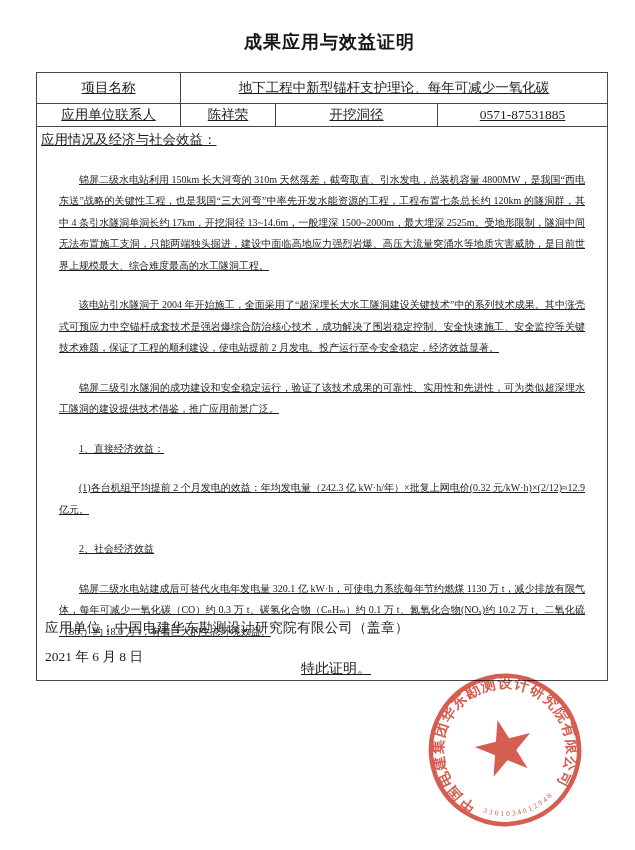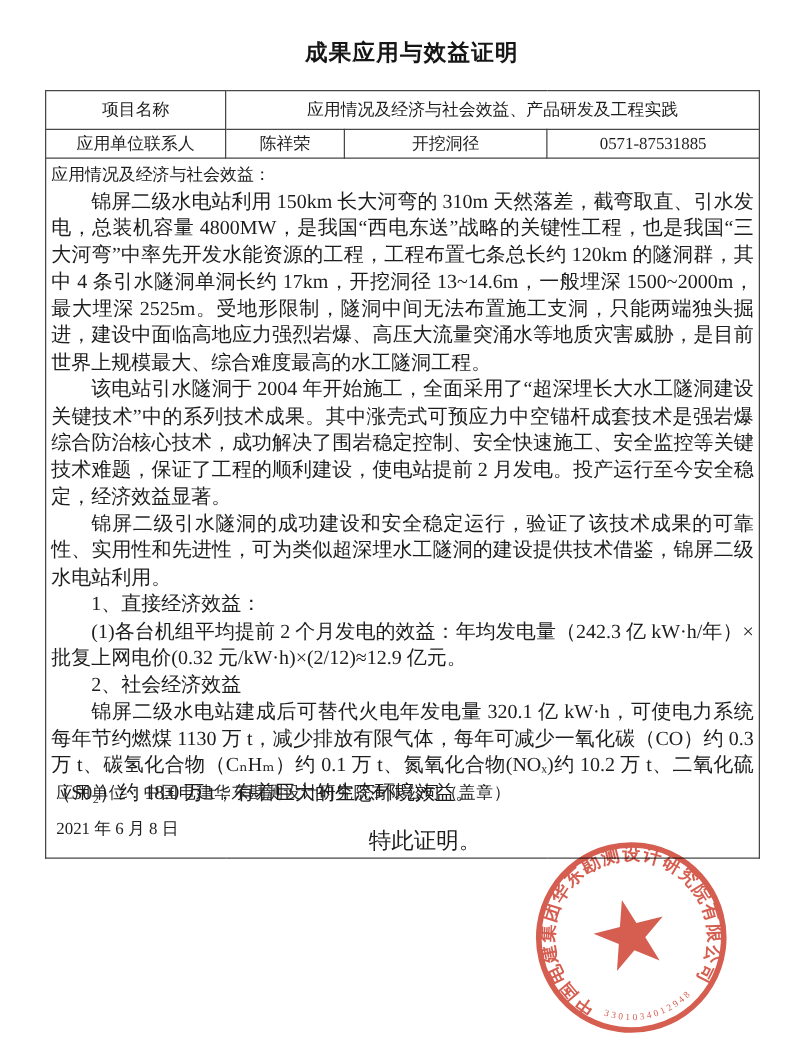--- a/index.html
+++ b/index.html
@@ -17,36 +17,36 @@
     letter-spacing:1px; color:#161616;
   }
 
   table.cert {
     position:absolute; left:36px; top:72px; width:571px;
     border-collapse:collapse; table-layout:fixed;
   }
   table.cert td {
     border:1px solid #474747;
     font-size:13.5px; text-align:center; vertical-align:middle;
-    padding:2px 4px; color:#1d1d1d;
+    padding:2px 4px; color:#1d1d1d;text-decoration:underline;
   }
   td.label-cell { }
   td.bold-value { font-weight:bold; letter-spacing:0.5px; }
 
   td.big-cell {
     height:430px; vertical-align:top; text-align:left;
     padding:5px 8px 0 8px; position:relative;
   }
   .app-heading { font-size:13.5px; line-height:21.5px; text-align:left; }
   .app-text p {
-    font-size:16px; line-height:21.5px; text-align:justify;
-    text-indent:2em; margin:0; word-break:break-all;
+    font-size:10px; line-height:21.5px; text-align:justify;
+    text-indent:2em; margin:18px; word-break:break-all;
   }
   .closing-line {
-    font-size:18px; text-indent:2em; margin-top:15px;
+    font-size:14px; text-indent:2em; margin-top:15px;
   }
 
   .footer-block {
     position:absolute; left:8px; right:6px; bottom:14px;
   }
   .sig-line {
     text-align:left; font-size:13.5px; letter-spacing:0.5px;
   }
   .date-line {
     text-align:left; font-size:13.5px; padding-right:58px; margin-top:11px;
@@ -69,35 +69,35 @@
   <table class="cert">
     <colgroup>
       <col style="width:144px">
         <col style="width:95px">
         <col style="width:162px">
         <col style="width:170px">
     </colgroup>
     <tbody>
         <tr style="height:31px">
       <td class="label-cell">项目名称</td>
-      <td colspan="3">应用情况及经济与社会效益、产品研发及工程实践</td>
+      <td colspan="3">地下工程中新型锚杆支护理论、每年可减少一氧化碳</td>
     </tr>
     <tr style="height:21px">
       <td class="label-cell">应用单位联系人</td>
       <td>陈祥荣</td>
       <td>开挖洞径</td>
       <td>0571-87531885</td>
     </tr>
     <tr>
       <td colspan="4" class="big-cell">
         <div class="app-heading">应用情况及经济与社会效益：</div>
         <div class="app-text">
           <p>锦屏二级水电站利用 150km 长大河弯的 310m 天然落差，截弯取直、引水发电，总装机容量 4800MW，是我国“西电东送”战略的关键性工程，也是我国“三大河弯”中率先开发水能资源的工程，工程布置七条总长约 120km 的隧洞群，其中 4 条引水隧洞单洞长约 17km，开挖洞径 13~14.6m，一般埋深 1500~2000m，最大埋深 2525m。受地形限制，隧洞中间无法布置施工支洞，只能两端独头掘进，建设中面临高地应力强烈岩爆、高压大流量突涌水等地质灾害威胁，是目前世界上规模最大、综合难度最高的水工隧洞工程。</p>
           <p>该电站引水隧洞于 2004 年开始施工，全面采用了“超深埋长大水工隧洞建设关键技术”中的系列技术成果。其中涨壳式可预应力中空锚杆成套技术是强岩爆综合防治核心技术，成功解决了围岩稳定控制、安全快速施工、安全监控等关键技术难题，保证了工程的顺利建设，使电站提前 2 月发电。投产运行至今安全稳定，经济效益显著。</p>
-          <p>锦屏二级引水隧洞的成功建设和安全稳定运行，验证了该技术成果的可靠性、实用性和先进性，可为类似超深埋水工隧洞的建设提供技术借鉴，锦屏二级水电站利用。</p>
+          <p>锦屏二级引水隧洞的成功建设和安全稳定运行，验证了该技术成果的可靠性、实用性和先进性，可为类似超深埋水工隧洞的建设提供技术借鉴，推广应用前景广泛。</p>
           <p>1、直接经济效益：</p>
           <p>(1)各台机组平均提前 2 个月发电的效益：年均发电量（242.3 亿 kW·h/年）×批复上网电价(0.32 元/kW·h)×(2/12)≈12.9 亿元。</p>
           <p>2、社会经济效益</p>
           <p>锦屏二级水电站建成后可替代火电年发电量 320.1 亿 kW·h，可使电力系统每年节约燃煤 1130 万 t，减少排放有限气体，每年可减少一氧化碳（CO）约 0.3 万 t、碳氢化合物（CₙHₘ）约 0.1 万 t、氮氧化合物(NOₓ)约 10.2 万 t、二氧化硫（S0₂）约 18.0 万 t，有着巨大的生态环境效益。</p>
         </div>
         <div class="closing-line">特此证明。</div>
 
         <div class="footer-block">
           <div class="sig-line">应用单位：中国电建华东勘测设计研究院有限公司（盖章）</div>
           <div class="date-line">2021 年 6 月 8 日</div>

